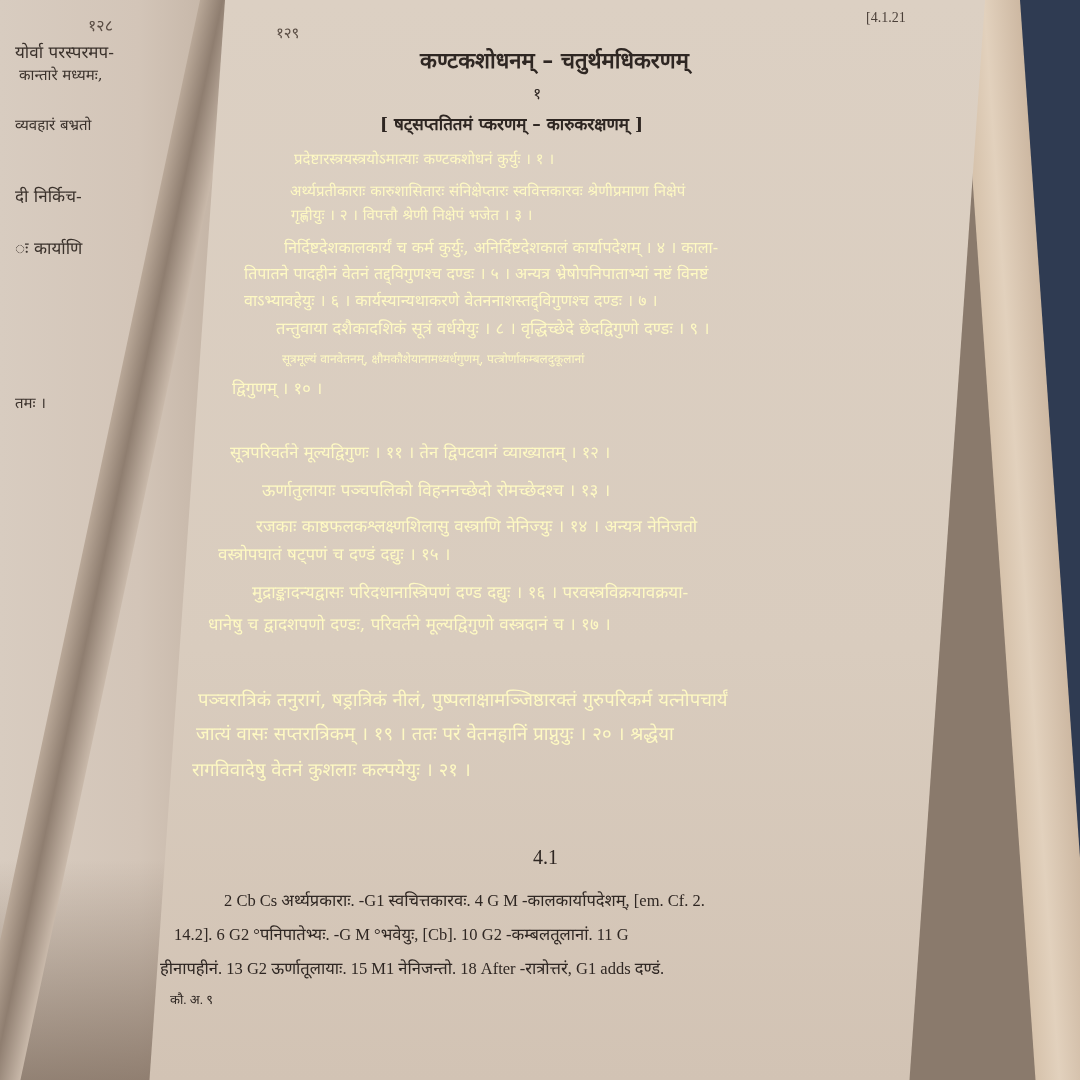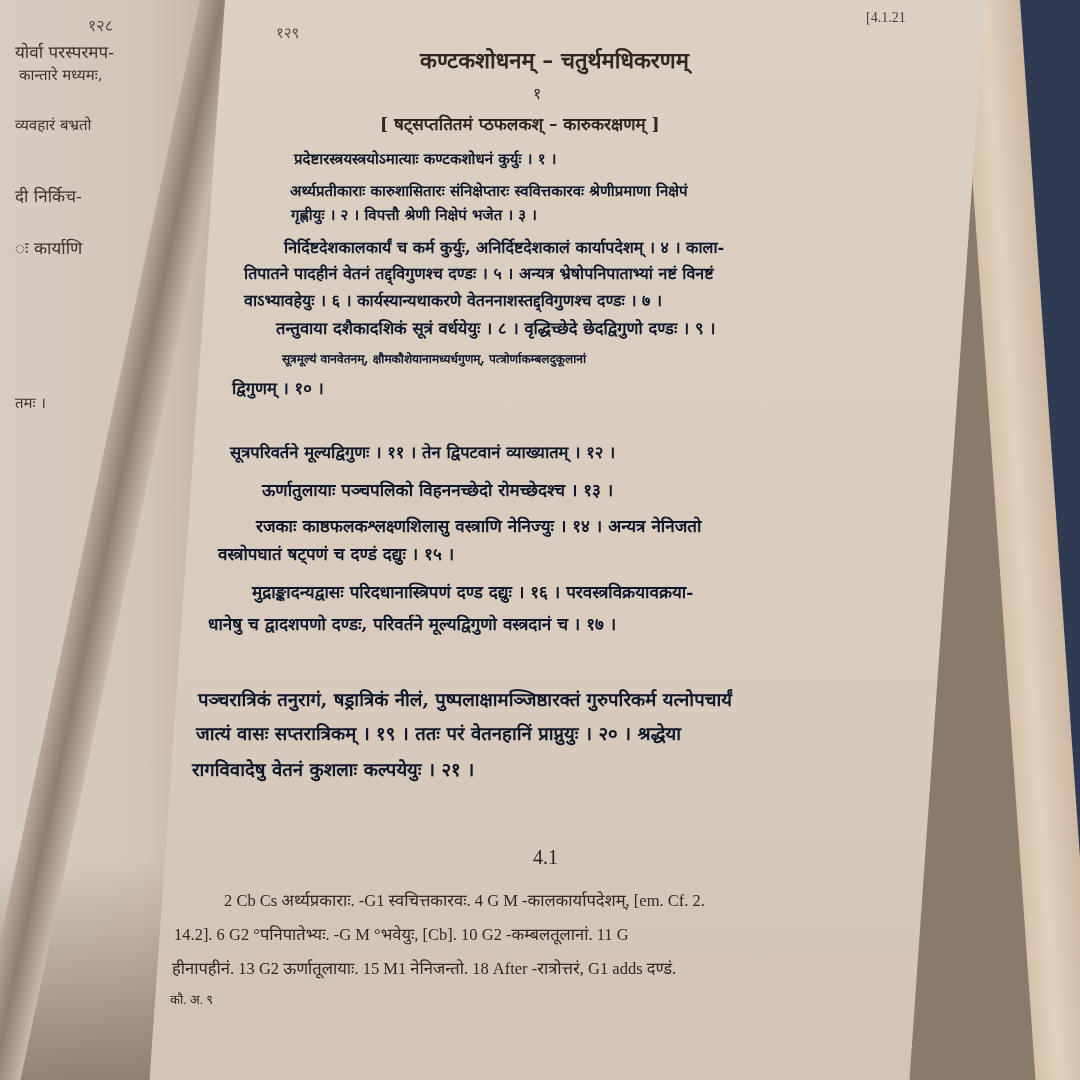--- a/index.html
+++ b/index.html
@@ -34,21 +34,21 @@
     .page { position: absolute; left: 225px; top: 0; width: 760px; height: 1080px;
       background: linear-gradient(180deg, #dcd0c3 0%, #d9ccbe 60%, #d2c3b4 100%);
       transform: skewX(-4deg); transform-origin: top left; }
     .content { position: absolute; left: 0; top: 0; width: 1080px; height: 1080px; }
     .pagenum { position: absolute; left: 276px; top: 22px; font-size: 15px; color: #5b4e45; }
     .section-ref { position: absolute; left: 866px; top: 10px; font-size: 14px; color: #4a3f38;
       font-family: "Liberation Serif", serif; }
     .title { position: absolute; left: 372px; top: 44px; font-size: 22px; font-weight: bold; color: #2f2723; margin-left: 48px; }
     .chapter-num { position: absolute; left: 533px; top: 82px; font-size: 16px; }
     .subtitle { position: absolute; left: 380px; top: 112px; font-size: 17px; font-weight: bold; }
-    .line { position: absolute; font-size: 17px; font-weight: bold; white-space: nowrap; color: #0f172a; }
+    .line { position: absolute; font-size: 17px; font-weight: normal; white-space: nowrap; color: #fef9c3; }
     .line.big { font-size: 18.5px; }
     .fn-heading { position: absolute; left: 533px; top: 846px; font-size: 20px; font-family: "Liberation Serif", serif; }
     .fn { position: absolute; font-size: 16px; white-space: nowrap; font-family: "Liberation Serif", serif; color: #2f2723; }
   </style>
 </head>
 <body>
 
 <div class="surface"></div>
 <div class="cover"></div>
 <div class="stack"></div>
@@ -65,21 +65,21 @@
 </div>
 
 <div class="gutter"></div>
 <div class="page"></div>
 
 <div class="content">
   <div class="pagenum">१२९</div>
   <div class="section-ref">[4.1.21</div>
   <div class="title">कण्टकशोधनम् – चतुर्थमधिकरणम्</div>
   <div class="chapter-num">१</div>
-  <div class="subtitle">[ षट्सप्ततितमं प्ठफलकश् – कारुकरक्षणम् ]</div>
+  <div class="subtitle">[ षट्सप्ततितमं प्करणम् – कारुकरक्षणम् ]</div>
 
   <div class="line" style="left:294px;top:148px;font-size:15px;">प्रदेष्टारस्त्रयस्त्रयोऽमात्याः कण्टकशोधनं कुर्युः । १ ।</div>
   <div class="line" style="left:290px;top:180px;font-size:15px;">अर्थ्यप्रतीकाराः कारुशासितारः संनिक्षेप्तारः स्ववित्तकारवः श्रेणीप्रमाणा निक्षेपं</div>
   <div class="line" style="left:252px;top:204px;font-size:15px;margin-left:39px;">गृह्णीयुः । २ ।  विपत्तौ श्रेणी निक्षेपं भजेत । ३ ।</div>
   <div class="line" style="left:284px;top:236px;font-size:16px;">निर्दिष्टदेशकालकार्यं च कर्म कुर्युः, अनिर्दिष्टदेशकालं कार्यापदेशम् । ४ ।  काला-</div>
   <div class="line" style="left:244px;top:262px;font-size:16px;">तिपातने पादहीनं वेतनं तद्द्विगुणश्च दण्डः । ५ ।  अन्यत्र भ्रेषोपनिपाताभ्यां नष्टं विनष्टं</div>
   <div class="line" style="left:244px;top:289px;font-size:16px;">वाऽभ्यावहेयुः । ६ ।  कार्यस्यान्यथाकरणे वेतननाशस्तद्द्विगुणश्च दण्डः । ७ ।</div>
   <div class="line" style="left:276px;top:316px;font-size:16.5px;">तन्तुवाया दशैकादशिकं सूत्रं वर्धयेयुः । ८ ।  वृद्धिच्छेदे छेदद्विगुणो दण्डः । ९ ।</div>
   <div class="line" style="left:282px;top:350px;font-size:12px;">सूत्रमूल्यं वानवेतनम्,  क्षौमकौशेयानामध्यर्धगुणम्,  पत्त्रोर्णाकम्बलदुकूलानां</div>
   <div class="line" style="left:232px;top:376px;font-size:16.5px;">द्विगुणम् । १० ।</div>
@@ -89,15 +89,15 @@
   <div class="line" style="left:218px;top:542px;font-size:17px;">वस्त्रोपघातं षट्पणं च दण्डं दद्युः । १५ ।</div>
   <div class="line" style="left:252px;top:580px;font-size:17px;">मुद्राङ्कादन्यद्वासः परिदधानास्त्रिपणं दण्ड दद्युः । १६ ।  परवस्त्रविक्रयावक्रया-</div>
   <div class="line" style="left:208px;top:612px;font-size:17px;">धानेषु च द्वादशपणो दण्डः, परिवर्तने मूल्यद्विगुणो वस्त्रदानं च । १७ ।</div>
   <div class="line big" style="left:198px;top:686px;">पञ्चरात्रिकं तनुरागं, षड्रात्रिकं नीलं, पुष्पलाक्षामञ्जिष्ठारक्तं गुरुपरिकर्म यत्नोपचार्यं</div>
   <div class="line big" style="left:196px;top:720px;">जात्यं वासः सप्तरात्रिकम् । १९ ।  ततः परं वेतनहानिं प्राप्नुयुः । २० ।  श्रद्धेया</div>
   <div class="line big" style="left:192px;top:756px;">रागविवादेषु वेतनं कुशलाः कल्पयेयुः । २१ ।</div>
 
   <div class="fn-heading">4.1</div>
   <div class="fn" style="left:224px;top:888px;font-size:16.5px;">2 Cb Cs अर्थ्यप्रकाराः. -G1 स्वचित्तकारवः.   4 G M  -कालकार्यापदेशम्,  [em. Cf. 2.</div>
   <div class="fn" style="left:174px;top:922px;font-size:16.5px;">14.2].   6 G2 °पनिपातेभ्यः. -G M  °भवेयुः,  [Cb].  10 G2  -कम्बलतूलानां.   11  G</div>
-  <div class="fn" style="left:172px;top:956px;font-size:16.5px;">हीनापहीनं.  13 G2 ऊर्णातूलायाः.  15 M1 नेनिजन्तो.  18 After -रात्रोत्तरं, G1 adds दण्डं.</div>
+  <div class="fn" style="left:160px;top:956px;font-size:16.5px;">हीनापहीनं.  13 G2 ऊर्णातूलायाः.  15 M1 नेनिजन्तो.  18 After -रात्रोत्तरं, G1 adds दण्डं.</div>
   <div class="fn" style="left:170px;top:990px;font-size:13px;">कौ. अ. ९</div>
 </div>
 
 </body></html>

